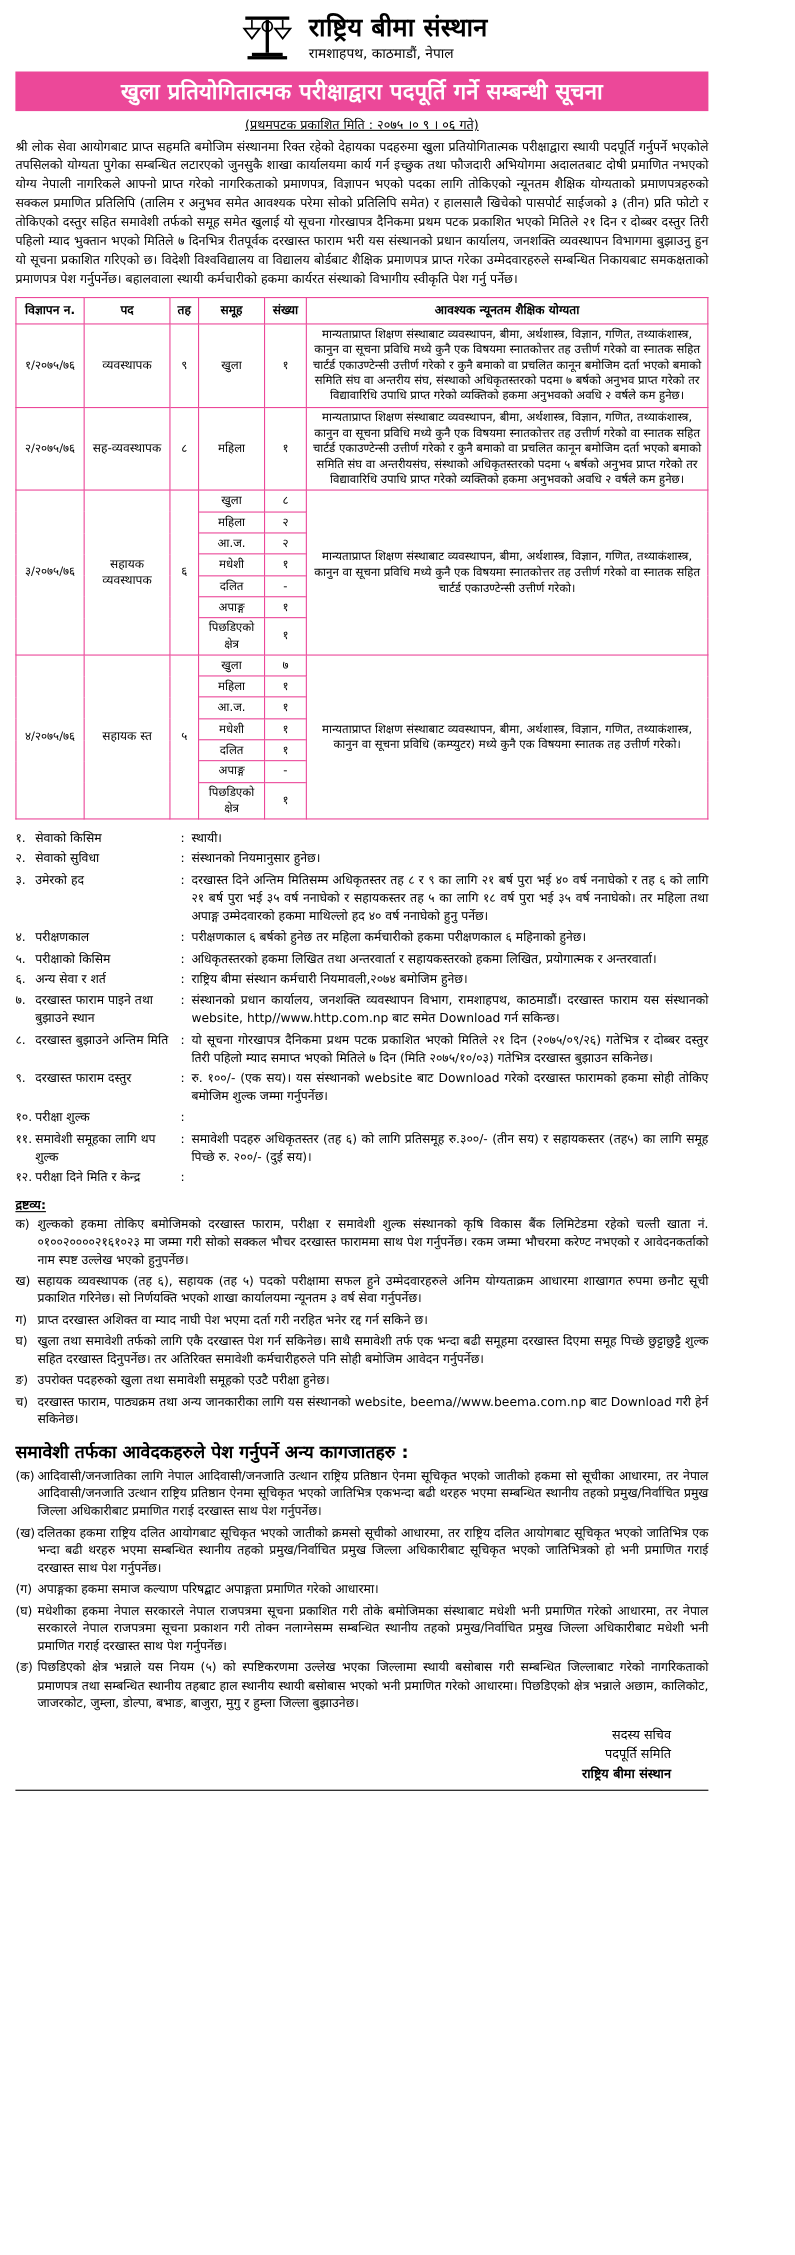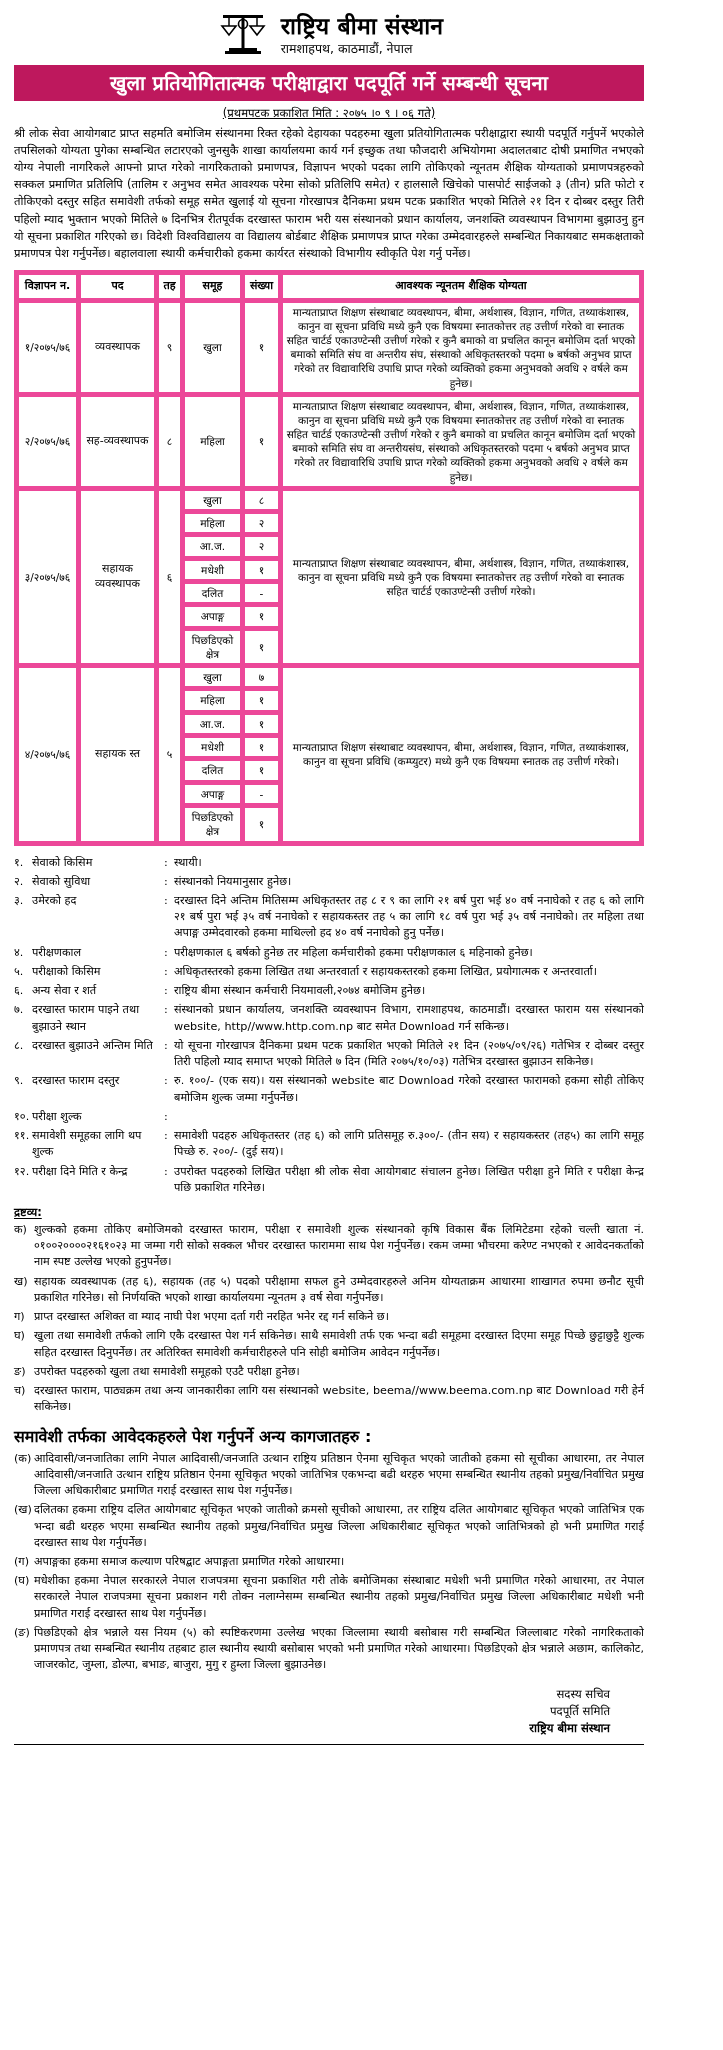--- a/index.html
+++ b/index.html
@@ -43,21 +43,21 @@
     font-weight: bold;
     line-height: 1.1;
     letter-spacing: .2px;
   }
   .org-sub {
     font-size: 12.5px;
     line-height: 1.2;
     margin-top: 1px;
   }
   .notice-band {
-    background: #be185d;
+    background: #ec4899;
     color: #fff;
     text-align: center;
     font-size: 20px;
     font-weight: bold;
     padding: 4px 0 5px 0;
     margin: 3px 0 4px 0;
     letter-spacing: .2px;
   }
   .pub-date {
     text-align: center;
@@ -72,21 +72,21 @@
     margin: 0 0 8px 0;
   }
   
   table.vac {
     width: 100%;
     border-collapse: collapse;
     font-size: 10.6px;
     table-layout: fixed;
   }
   table.vac th, table.vac td {
-    border: 5px solid #ec4899;
+    border: 1px solid #ec4899;
     padding: 2px 3px;
     vertical-align: middle;
     text-align: center;
     line-height: 1.35;
   }
   table.vac th {
     font-weight: bold;
     font-size: 11px;
     padding: 4px 2px;
   }
@@ -377,21 +377,20 @@
     <div class="drow">
       <div class="dnum">११.</div>
       <div class="dlabel">समावेशी समूहका लागि थप शुल्क</div>
       <div class="dcolon">:</div>
       <div class="dval">समावेशी पदहरु अधिकृतस्तर (तह ६) को लागि प्रतिसमूह रु.३००/- (तीन सय) र सहायकस्तर (तह५) का लागि समूह पिच्छे रु. २००/- (दुई सय)।</div>
     </div>
     <div class="drow">
       <div class="dnum">१२.</div>
       <div class="dlabel">परीक्षा दिने मिति र केन्द्र</div>
       <div class="dcolon">:</div>
-      <div class="dval">उपरोक्त पदहरुको लिखित परीक्षा श्री लोक सेवा आयोगबाट संचालन हुनेछ। लिखित परीक्षा हुने मिति र परीक्षा केन्द्र पछि प्रकाशित गरिनेछ।</div>
     </div>
   </div>
 
   <div class="note-head">द्रष्टव्य:</div>
   <div>
     <div class="nrow">
       <div class="nnum">क)</div>
       <div class="ntext">शुल्कको हकमा तोकिए बमोजिमको दरखास्त फाराम, परीक्षा र समावेशी शुल्क संस्थानको कृषि विकास बैंक लिमिटेडमा रहेको चल्ती खाता नं. ०१००२००००२१६१०२३ मा जम्मा गरी सोको सक्कल भौचर दरखास्त फाराममा साथ पेश गर्नुपर्नेछ। रकम जम्मा भौचरमा करेण्ट नभएको र आवेदनकर्ताको नाम स्पष्ट उल्लेख भएको हुनुपर्नेछ।</div>
     </div>
     <div class="nrow">

